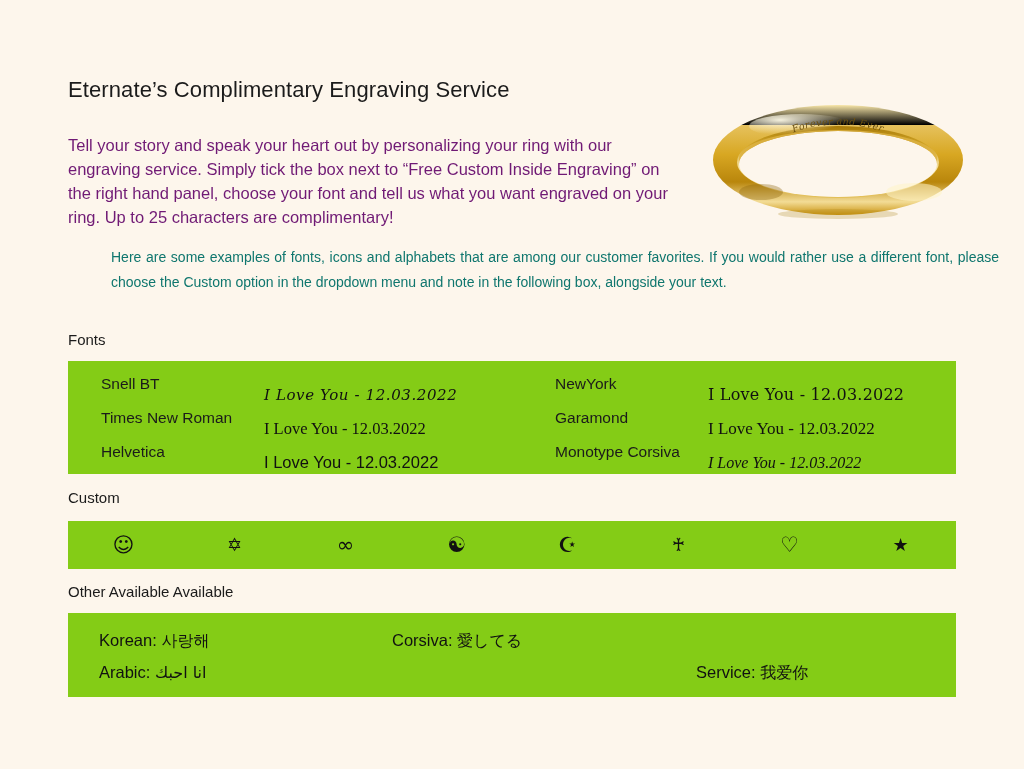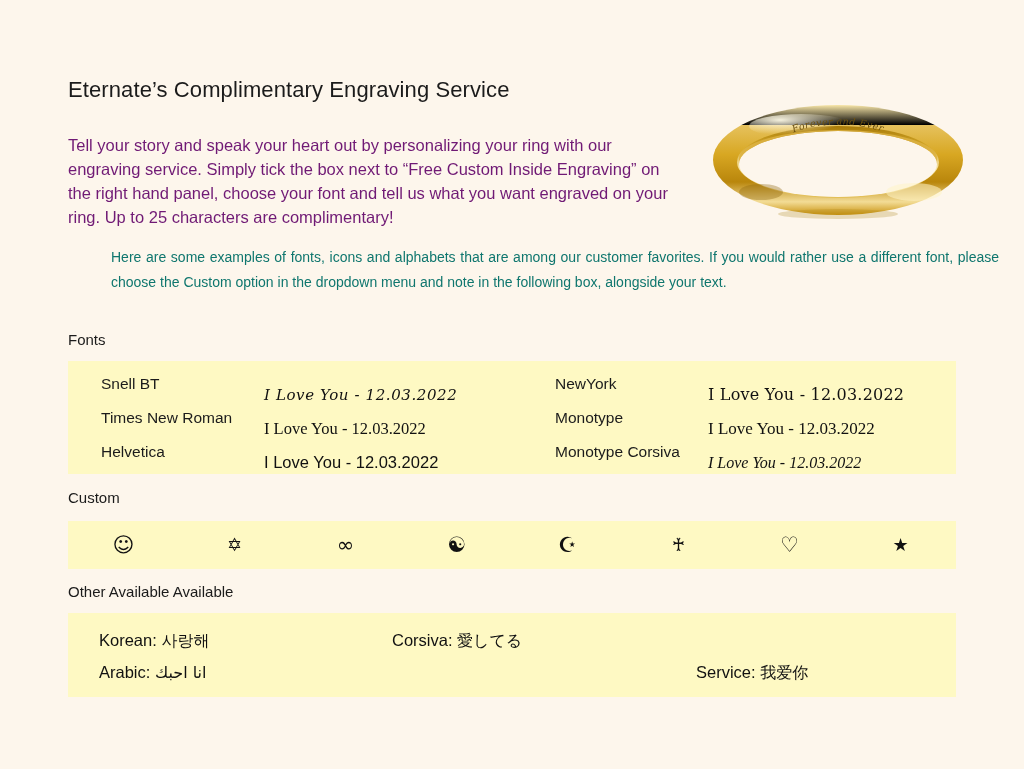--- a/index.html
+++ b/index.html
@@ -76,21 +76,21 @@
 
   .section-label {
     position: absolute;
     left: 68px;
     font-size: 15px;
     color: #1b1b1b;
   }
   .panel {
     position: absolute;
     left: 68px;
-    background: #fef9c3;
+    background: #84cc16;
   }
 
   
   #fonts-label { top: 331px; }
   #fonts-panel {
     top: 361px;
     width: 888px;
     height: 113px;
   }
   .font-row {
@@ -236,21 +236,21 @@
     <div class="font-row col-a" style="top:74px; width:100%;">
       <span class="font-name">Helvetica</span>
       <span class="font-sample s-helv">I Love You - 12.03.2022</span>
     </div>
 
     <div class="font-row col-b" style="top:6px; width:100%;">
       <span class="font-name">NewYork</span>
       <span class="font-sample s-newyork">I Love You - 12.03.2022</span>
     </div>
     <div class="font-row col-b" style="top:40px; width:100%;">
-      <span class="font-name">Monotype</span>
+      <span class="font-name">Garamond</span>
       <span class="font-sample s-garamond">I Love You - 12.03.2022</span>
     </div>
     <div class="font-row col-b" style="top:74px; width:100%;">
       <span class="font-name">Monotype Corsiva</span>
       <span class="font-sample s-corsiva">I Love You - 12.03.2022</span>
     </div>
   </div>
 
   <div class="section-label" id="icons-label">Custom</div>
   <div class="panel" id="icons-panel">

